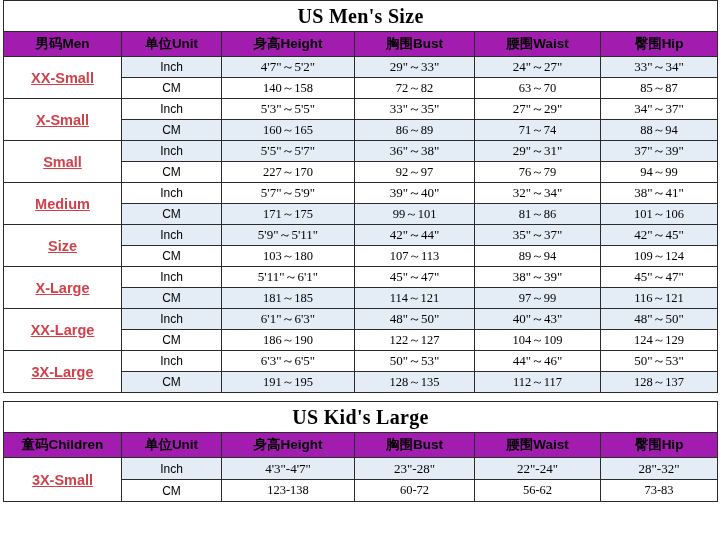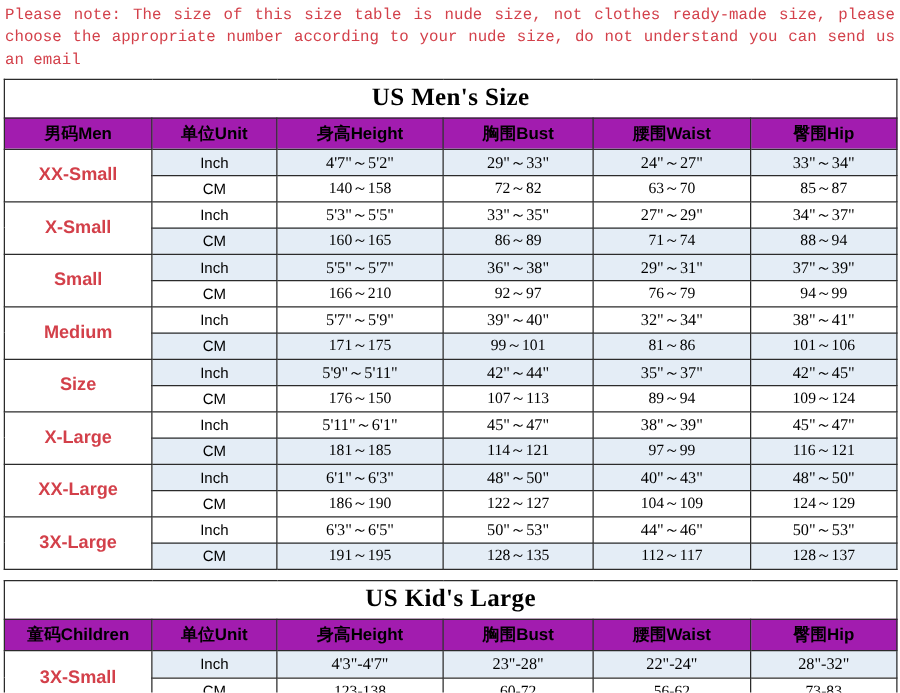--- a/index.html
+++ b/index.html
@@ -77,28 +77,27 @@
     font-family: "Liberation Serif", serif;
   }
   .val-cm {
     font-size: 12.5px;
     font-family: "Liberation Serif", serif;
   }
   tr.rowA td { background: #e4edf6; height: 20px; }
   tr.rowB td { background: #ffffff; height: 20px; }
   tr.kidA td { background: #e4edf6; height: 21px; }
   tr.kidB td { background: #ffffff; height: 21px; }
-  td.namecell { background: #ffffff !important; }
+  td.namecell { background: #ffffff !important; text-decoration: underline; }
 </style>
 </head>
 <body>
 
 <div class="page">
 
-  <div class="notice">Please note: The size of this size table is nude size, not clothes ready-made size, please choose the appropriate number according to your nude size, do not understand you can send us an email</div>
 
   <table class="size-table">
     <colgroup>
       <col style="width:118px">
       <col style="width:100px">
       <col style="width:133px">
       <col style="width:120px">
       <col style="width:126px">
       <col style="width:117px">
     </colgroup>
@@ -150,21 +149,21 @@
       <tr class="rowA">
         <td class="sizename namecell" rowspan="2">Small</td>
         <td class="unit">Inch</td>
         <td class="val">5'5"～5'7"</td>
         <td class="val">36"～38"</td>
         <td class="val">29"～31"</td>
         <td class="val">37"～39"</td>
       </tr>
       <tr class="rowB">
         <td class="unit">CM</td>
-        <td class="val-cm">166～210</td>
+        <td class="val-cm">227～170</td>
         <td class="val-cm">92～97</td>
         <td class="val-cm">76～79</td>
         <td class="val-cm">94～99</td>
       </tr>
 
       <tr class="rowB">
         <td class="sizename namecell" rowspan="2">Medium</td>
         <td class="unit">Inch</td>
         <td class="val">5'7"～5'9"</td>
         <td class="val">39"～40"</td>
@@ -182,21 +181,21 @@
       <tr class="rowA">
         <td class="sizename namecell" rowspan="2">Size</td>
         <td class="unit">Inch</td>
         <td class="val">5'9"～5'11"</td>
         <td class="val">42"～44"</td>
         <td class="val">35"～37"</td>
         <td class="val">42"～45"</td>
       </tr>
       <tr class="rowB">
         <td class="unit">CM</td>
-        <td class="val-cm">176～150</td>
+        <td class="val-cm">103～180</td>
         <td class="val-cm">107～113</td>
         <td class="val-cm">89～94</td>
         <td class="val-cm">109～124</td>
       </tr>
 
       <tr class="rowB">
         <td class="sizename namecell" rowspan="2">X-Large</td>
         <td class="unit">Inch</td>
         <td class="val">5'11"～6'1"</td>
         <td class="val">45"～47"</td>

